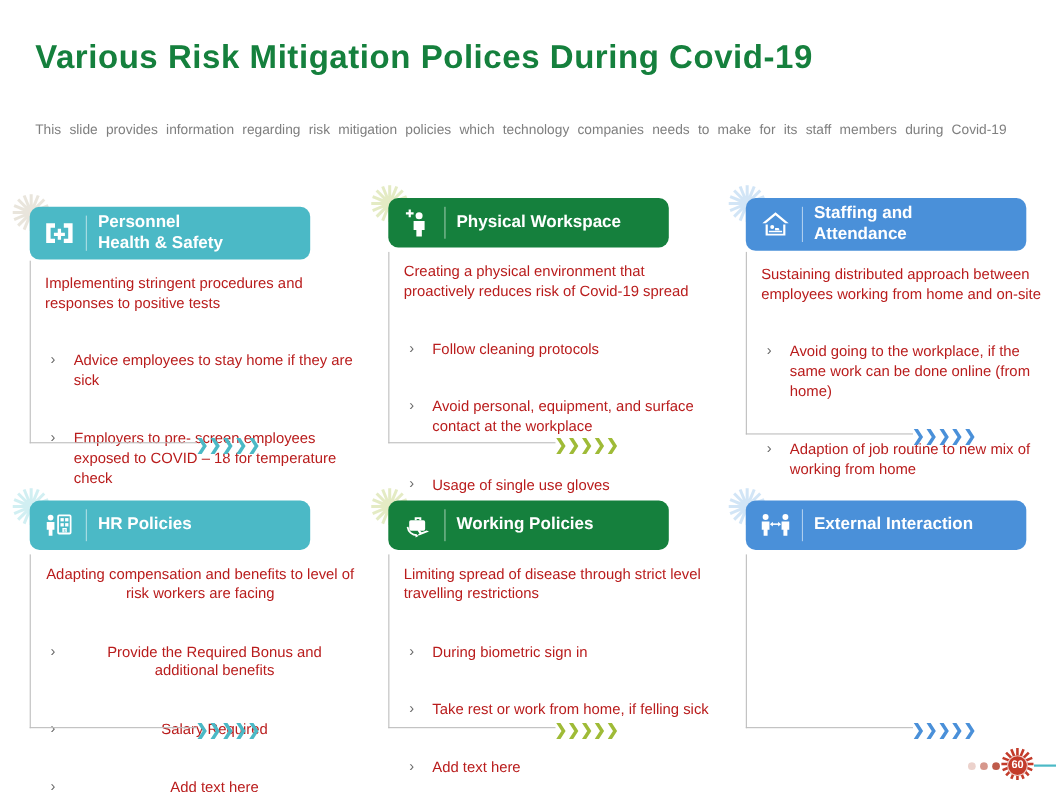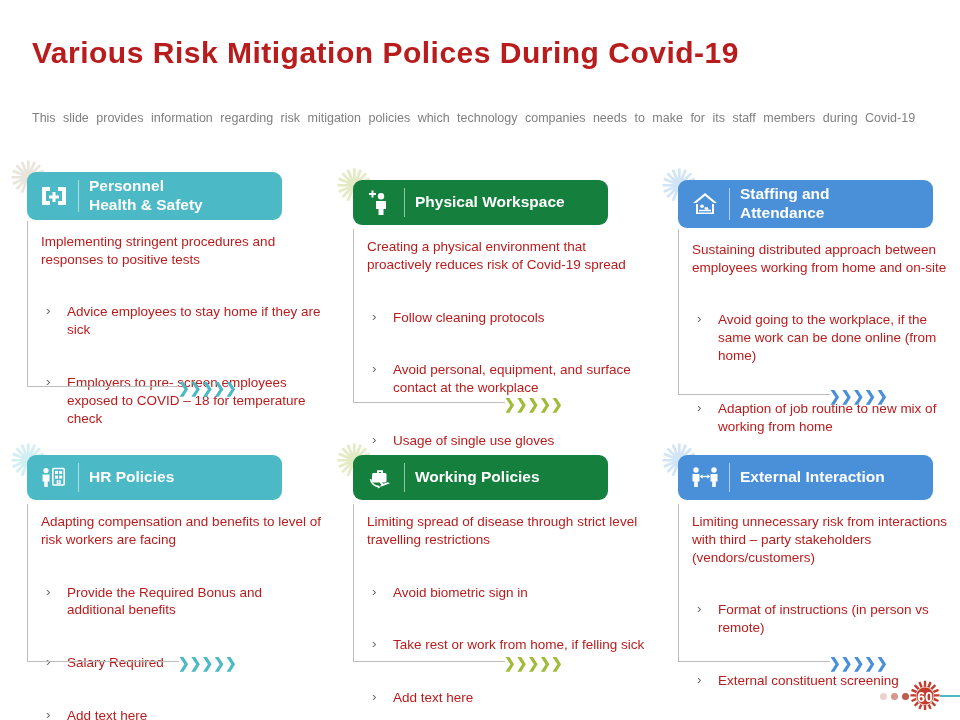--- a/index.html
+++ b/index.html
@@ -1,27 +1,27 @@
 <!DOCTYPE html>
 <html><head>
 <meta charset="utf-8">
 <style>
   html,body{margin:0;padding:0;background:#fff;}
   .slide{position:relative;width:960px;height:720px;background:#ffffff;overflow:hidden;
          font-family:"Liberation Sans",sans-serif;}
   .title{position:absolute;left:32px;top:36px;font-size:30px;font-weight:bold;
-         color:#b91c1c;letter-spacing:.5px;}
+         color:#15803d;letter-spacing:.5px;}
   .subtitle{position:absolute;left:32px;top:110px;width:898px;font-size:12.5px;
          color:#7f7f7f;word-spacing:4px;line-height:1.3;}
 
   .card{position:absolute;width:300px;}
-  #card1{left:27px;top:172px;height:220px;}
+  #card1{left:27px;top:188px;height:220px;}
   #card2{left:353px;top:180px;height:228px;}
   #card3{left:678px;top:180px;height:220px;width:282px;}
-  #card4{left:27px;top:455px;height:212px;}
+  #card4{left:27px;top:455px;height:212px;text-align:center;}
   #card5{left:353px;top:455px;height:212px;}
   #card6{left:678px;top:455px;height:212px;width:282px;}
 
   .splat{position:absolute;left:-18px;top:-17px;font-size:46px;line-height:1;opacity:.45;z-index:0;}
   .splat-beige{color:#cfc6b2;} .splat-green{color:#c4d37e;} .splat-blue{color:#9cc6ec;} .splat-teal{color:#9adce4;}
 
   .header{position:relative;z-index:1;width:255px;min-height:45px;border-radius:9px;
           display:flex;align-items:center;padding:5px 10px 5px 9px;box-sizing:border-box;}
   .c-teal  .header{background:#4bb9c6;}
   .c-green .header{background:#15803d;}
@@ -46,21 +46,21 @@
   .c-blue  .chevrons{color:#4a90d9;}
 
   .page-footer{position:absolute;left:878px;top:680px;width:82px;height:34px;}
   .dot{position:absolute;width:7px;height:7px;border-radius:50%;top:13px;}
   .dot1{left:2px;background:#ecd2cc;} .dot2{left:13px;background:#d6978c;} .dot3{left:24px;background:#bf5b4a;}
   .badge{position:absolute;left:31px;top:0;width:32px;height:32px;}
   .badge .burst{position:absolute;left:50%;top:50%;transform:translate(-50%,-50%);
                 font-size:40px;color:#c33b2a;line-height:1;}
   .badge .num{position:absolute;left:50%;top:50%;transform:translate(-50%,-50%);
               width:19px;height:19px;border-radius:50%;background:#c33b2a;color:#fff;
-              font-size:14px;font-weight:bold;display:flex;align-items:center;justify-content:center;
+              font-size:10px;font-weight:bold;display:flex;align-items:center;justify-content:center;
               box-shadow:0 0 0 1px rgba(255,255,255,.75) inset;}
   .footer-line{position:absolute;left:62px;top:15px;width:20px;height:2px;background:#4bb9c6;}
 </style>
 </head>
 <body>
 
 <div class="slide">
 
   <div class="title">Various Risk Mitigation Polices During Covid-19</div>
   <div class="subtitle">This slide provides information regarding risk mitigation policies which technology companies needs to make for its staff members during Covid-19</div>
@@ -187,21 +187,21 @@
           <path fill="#fff" d="M10.8 22.6l3-1.6-3.2-1.4z"></path>
           <path fill="#fff" d="M14.5 20.5l8.5-3.3-2.2-1-4.4 1.6-2.4-2.2-1.4.8 1.8 2.5-1.8 1.4z"></path>
         </svg>
       </span>
       <span class="divider"></span>
       <span class="header-title">Working Policies</span>
     </div>
     <div class="body">
       <p class="desc">Limiting spread of disease through strict level travelling restrictions</p>
       <ul class="bullets">
-        <li>Avoid biometric sign in</li>
+        <li>During biometric sign in</li>
         <li>Take rest or work from home, if felling sick</li>
         <li>Add text here</li>
       </ul>
     </div>
     <span class="card-border-left"></span>
     <span class="card-border-bottom"></span>
     <span class="chevrons">❯❯❯❯❯</span>
   </div>
 
   <div class="card c-blue" id="card6">
@@ -212,27 +212,20 @@
           <circle fill="#fff" cx="5" cy="4" r="2.7"></circle>
           <path fill="#fff" d="M1.5 8h7v7.5H6.8V21H3.2v-5.5H1.5z"></path>
           <circle fill="#fff" cx="23" cy="4" r="2.7"></circle>
           <path fill="#fff" d="M19.5 8h7v7.5h-1.7V21h-3.6v-5.5h-1.7z"></path>
           <rect fill="#fff" x="10.8" y="9.8" width="6.4" height="1.4"></rect>
           <path fill="#fff" d="M11.6 8.3 8.9 10.5l2.7 2.2zM16.4 8.3l2.7 2.2-2.7 2.2z"></path>
         </svg>
       </span>
       <span class="divider"></span>
       <span class="header-title">External Interaction</span>
-    </div>
-    <div class="body">
-      <p class="desc">Limiting unnecessary risk from interactions with third – party stakeholders (vendors/customers)</p>
-      <ul class="bullets">
-        <li>Format of instructions (in person vs remote)</li>
-        <li>External constituent screening</li>
-      </ul>
     </div>
     <span class="card-border-left"></span>
     <span class="card-border-bottom"></span>
     <span class="chevrons">❯❯❯❯❯</span>
   </div>
 
   <div class="page-footer">
     <span class="dot dot1"></span>
     <span class="dot dot2"></span>
     <span class="dot dot3"></span>

